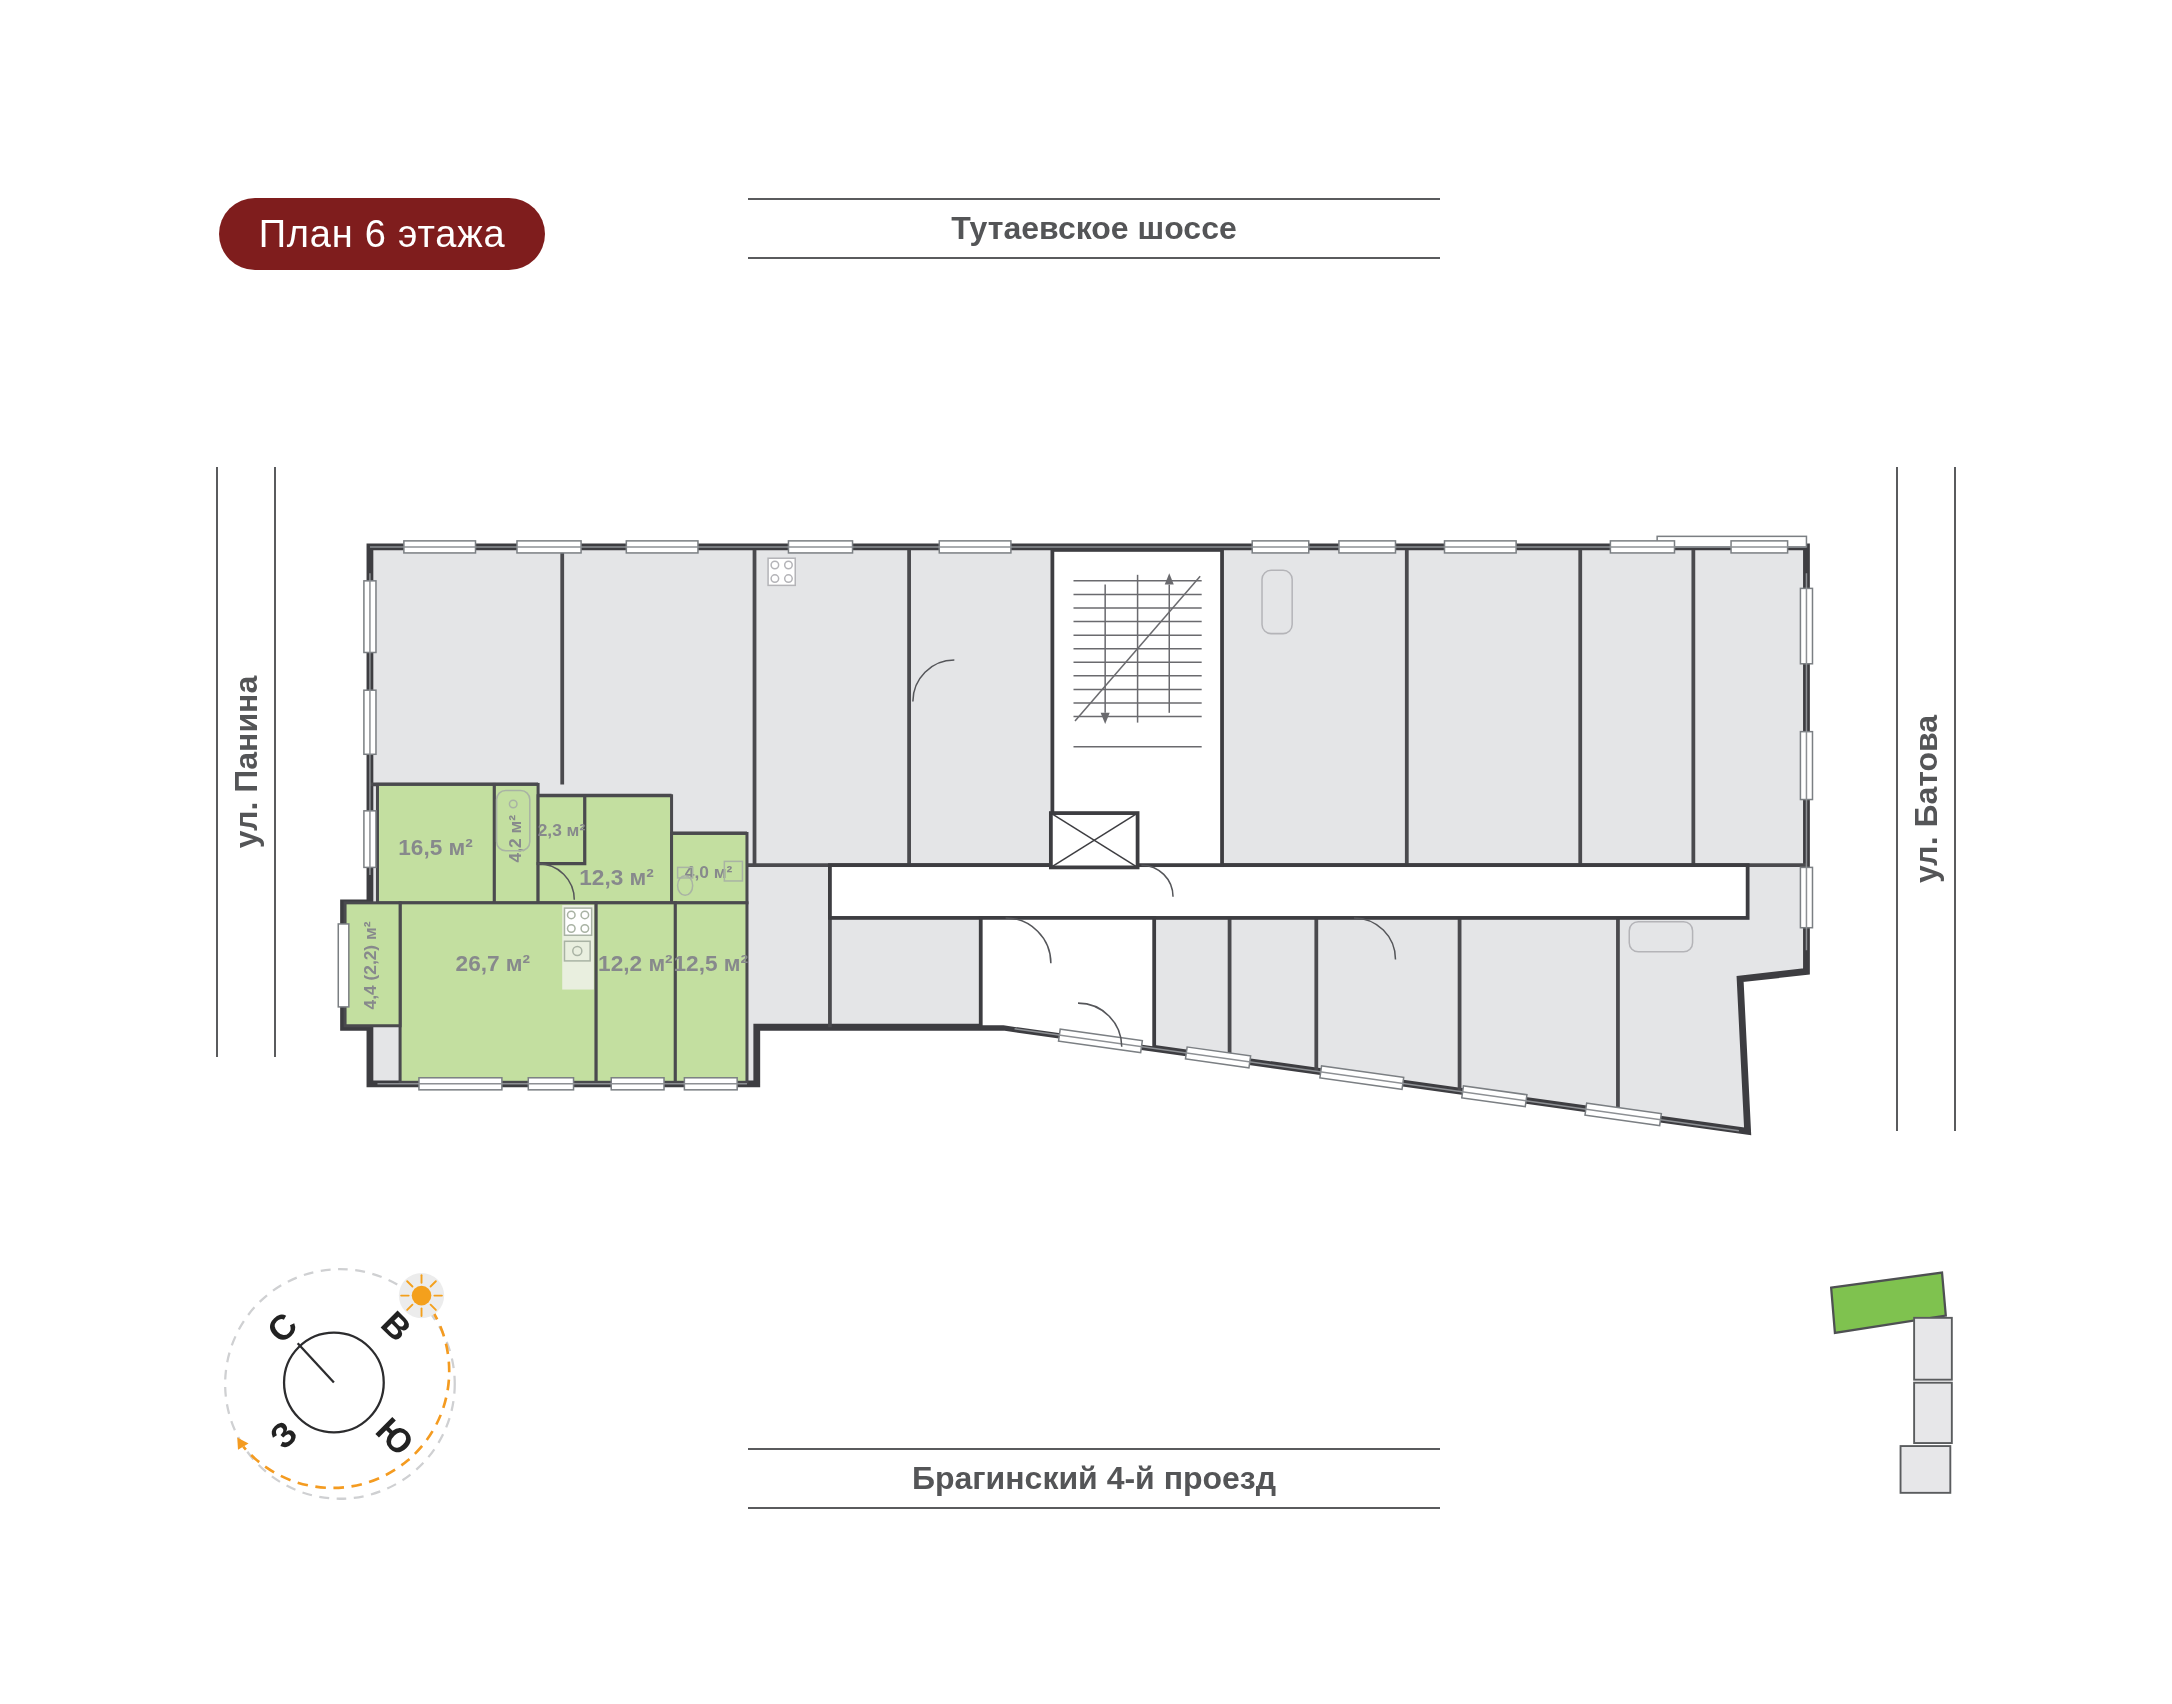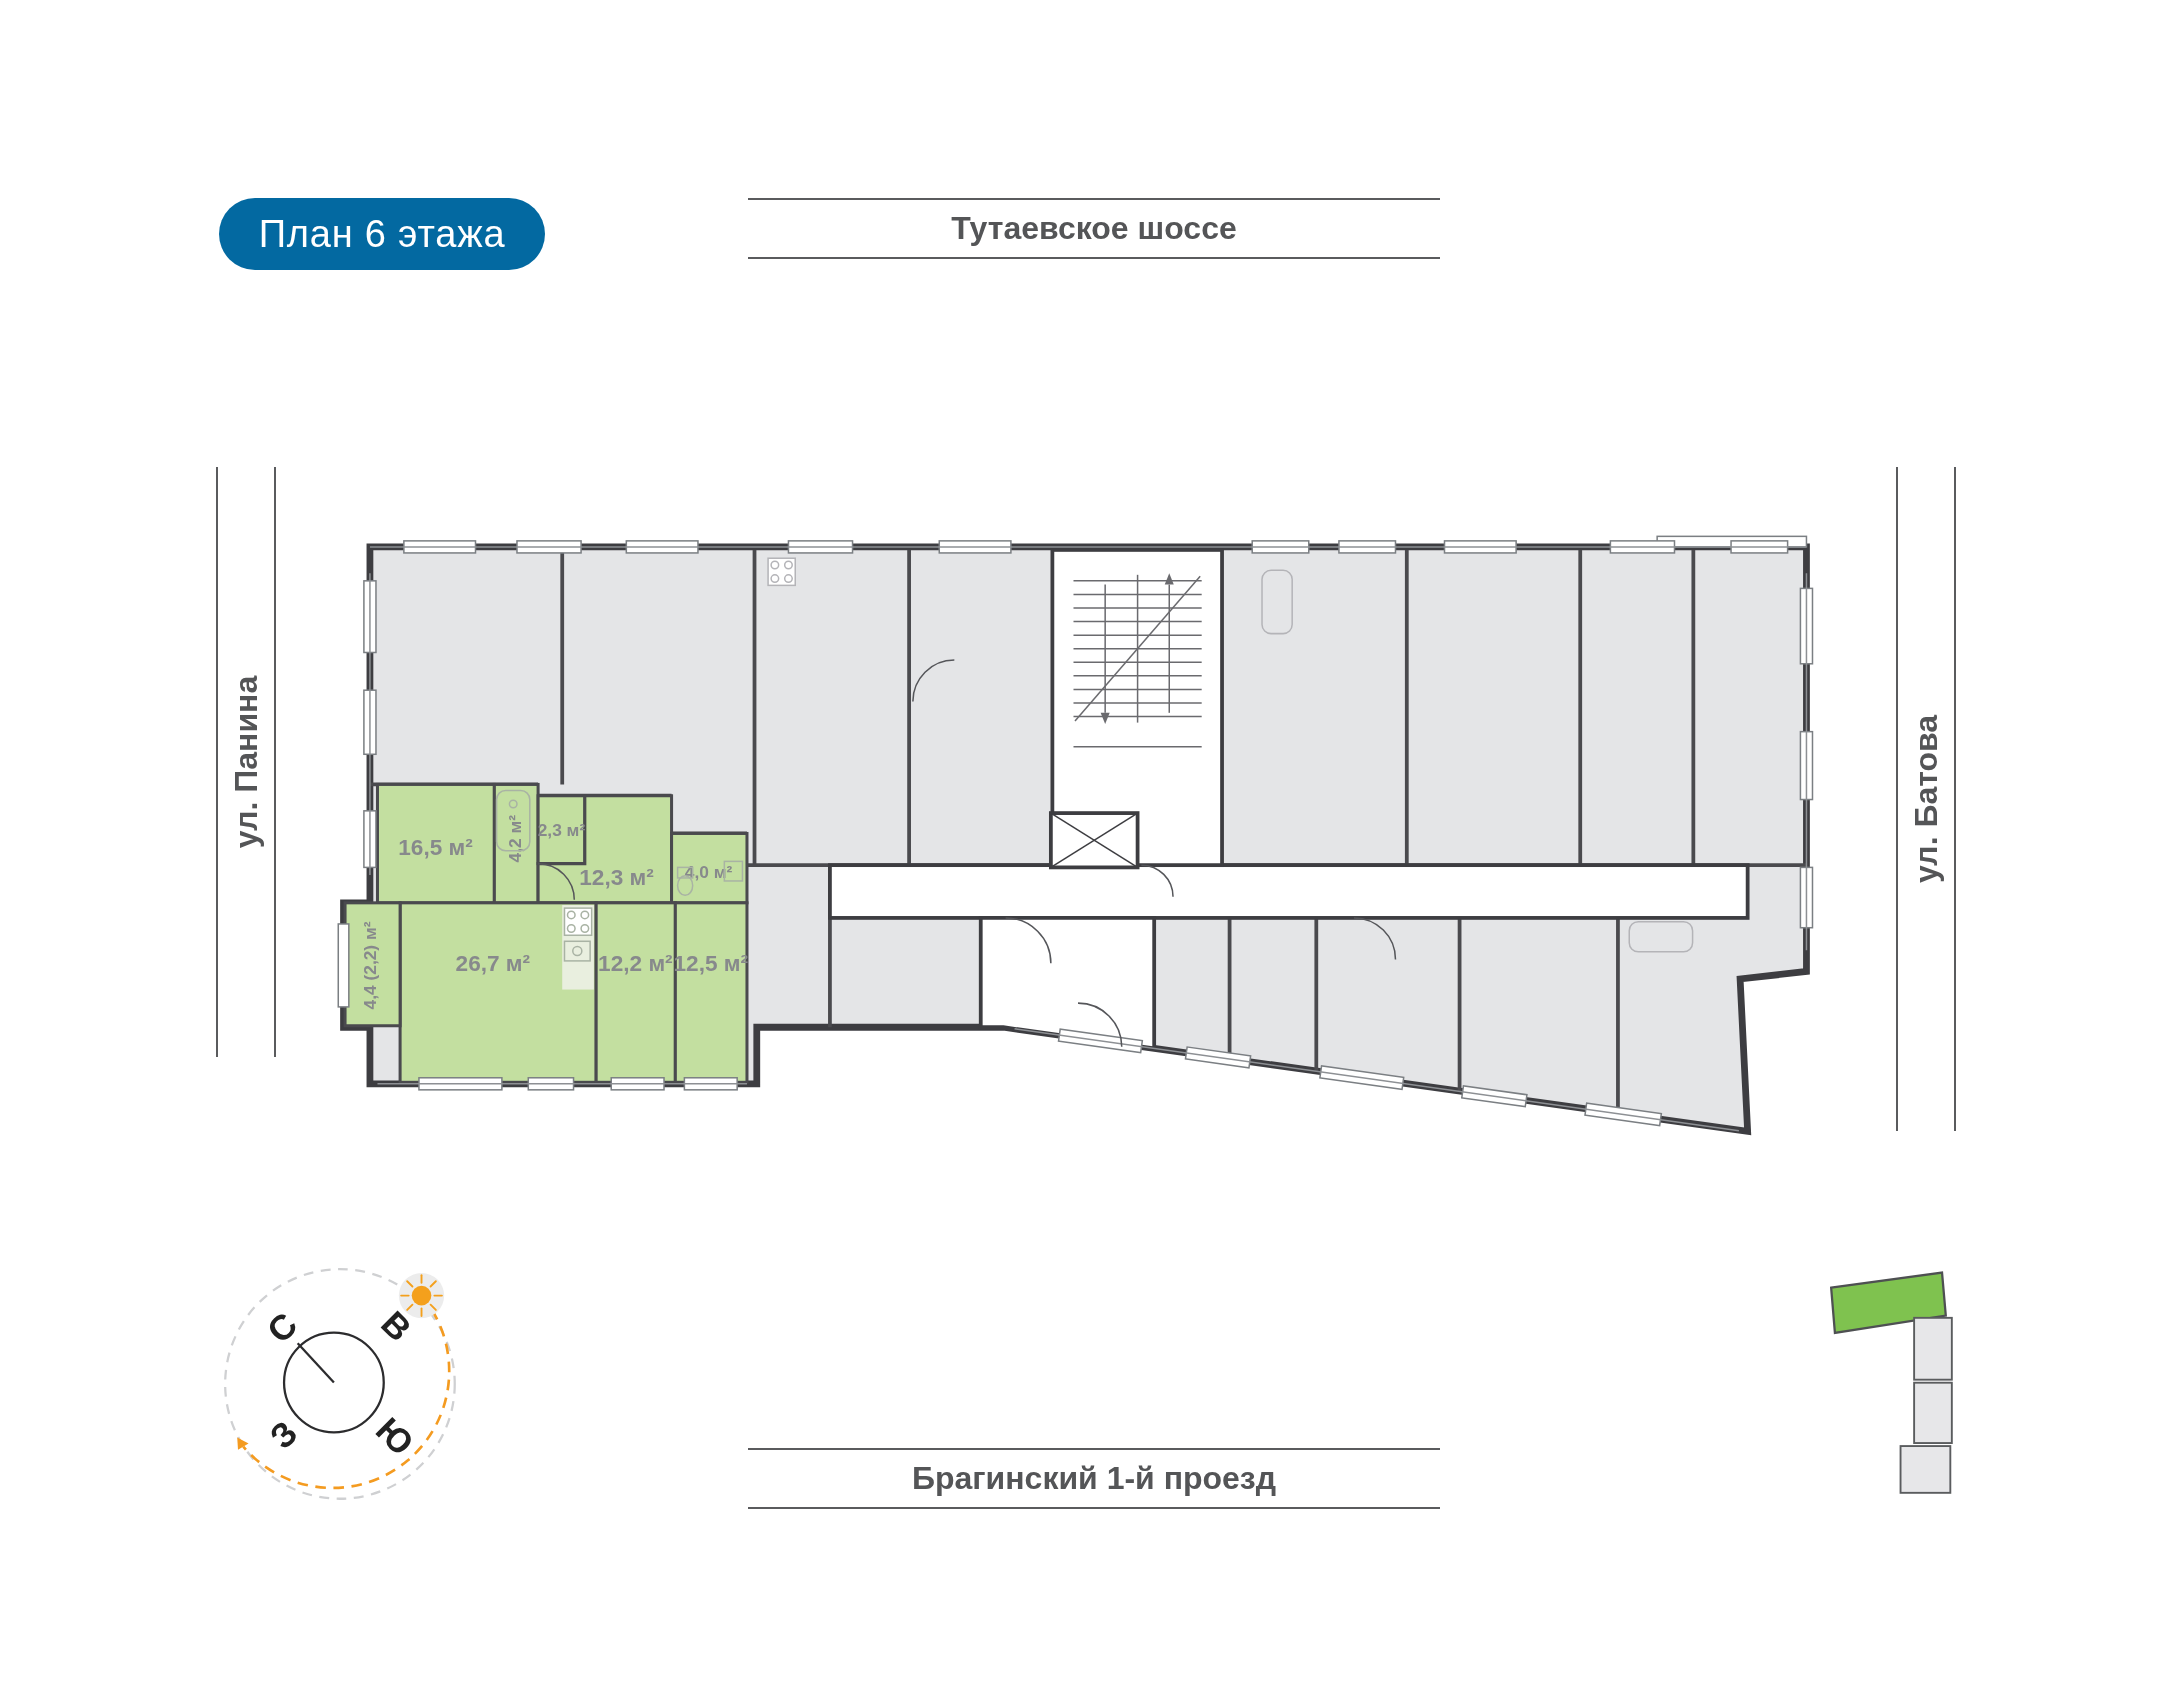--- a/index.html
+++ b/index.html
@@ -1,21 +1,21 @@
 <!DOCTYPE html>
 <html style="font-size:12px"><head>
 <meta charset="utf-8">
 <style>
   html,body{margin:0;padding:0;background:#fff;}
   .canvas{position:relative;width:2172px;height:1705px;background:#fff;
           font-family:"Liberation Sans", sans-serif;overflow:hidden;}
 
   
   .badge{position:absolute;left:219px;top:198px;width:326px;height:72px;
-         background:#0369a1;border-radius:39px;color:#fff;display:flex;
+         background:#7f1d1d;border-radius:39px;color:#fff;display:flex;
          align-items:center;justify-content:center;font-size:38px;letter-spacing:0.8px;}
 
   
   .street-h{position:absolute;left:748px;width:692px;height:57px;
             border-top:2.3px solid #5a5b5d;border-bottom:2.3px solid #5a5b5d;
             display:flex;align-items:center;justify-content:center;
             font-size:32px;font-weight:700;color:#545557;}
   .street-top{top:198px;}
   .street-bottom{top:1448px;}
 
@@ -42,21 +42,21 @@
 <div class="canvas">
 
   <div class="badge">
     <span>План 6 этажа</span>
   </div>
 
   <div class="street-h street-top">
     <span>Тутаевское шоссе</span>
   </div>
   <div class="street-h street-bottom">
-    <span>Брагинский 1-й проезд</span>
+    <span>Брагинский 4-й проезд</span>
   </div>
   <div class="street-v street-left">
     <span class="vlabel">ул. Панина</span>
   </div>
   <div class="street-v street-right">
     <span class="vlabel">ул. Батова</span>
   </div>
 
   <svg class="abs" style="left:336px;top:528px;" width="1478" height="626" viewBox="0 0 1960 830">
 

